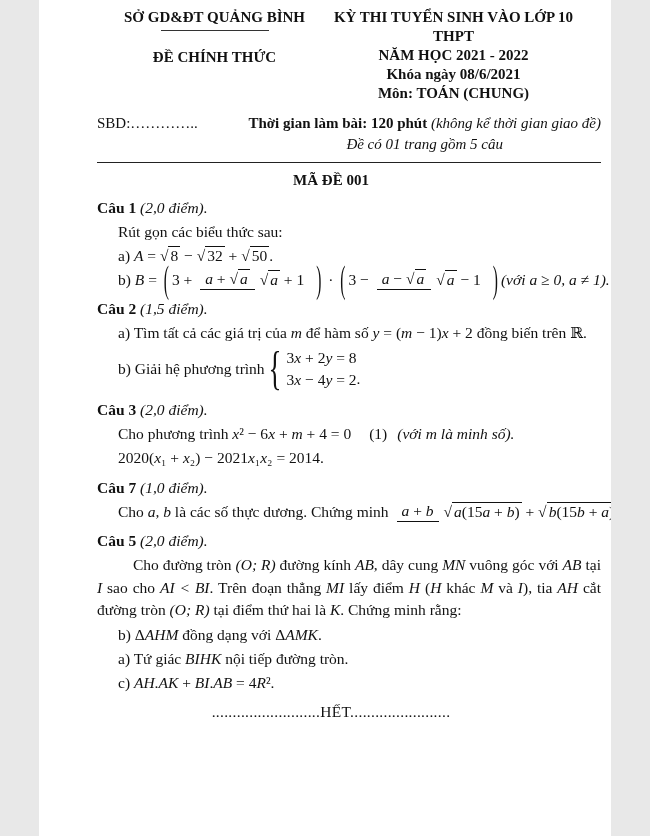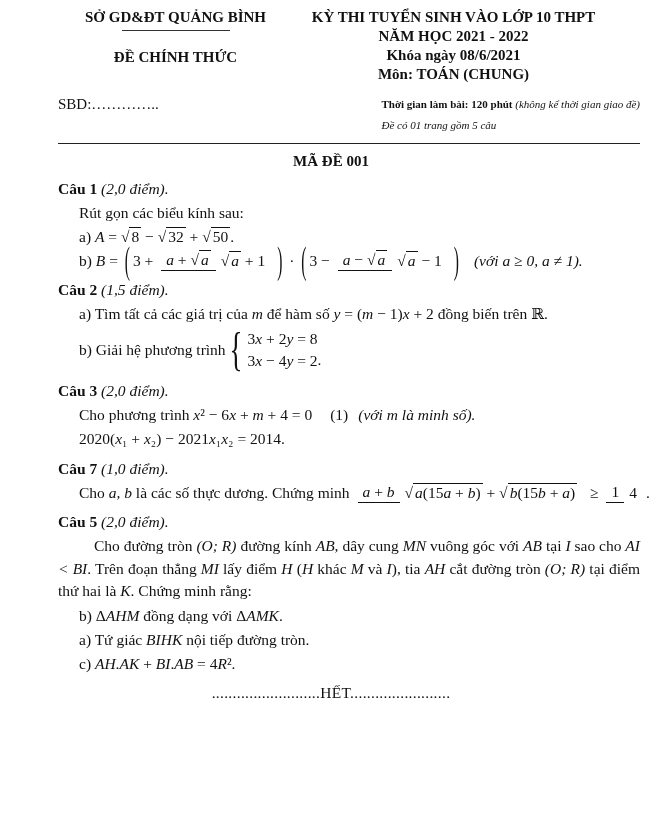--- a/index.html
+++ b/index.html
@@ -1,39 +1,39 @@
 <!DOCTYPE html>
 <html><head>
 <meta charset="utf-8">
 <style>
   html,body { margin:0; padding:0; background:#e8e8e8; }
   .page {
     position:relative;
-    width:650px; height:836px;
+    width:572px; height:836px;
     margin:0 auto;
     box-sizing:border-box;
     background:#ffffff;
     color:#111111;
     font-family:"Liberation Serif","DejaVu Serif",serif;
     font-size:15.5px;
     padding:8px 10px 0 58px;
     overflow:hidden;
   }
   .b { font-weight:bold; }
   .i { font-style:italic; }
 
   
   .hdr { display:flex; }
   .hdr-left { width:235px; text-align:center; font-size:15px; line-height:19px; }
   .dept-underline { width:108px; border-bottom:1.6px solid #333; margin:3px auto 0; }
   .official { margin-top:17px; }
   .hdr-right { flex:1; text-align:center; font-size:15px; line-height:19px; margin-right:26px; }
   .hdr2 { display:flex; justify-content:space-between; margin-top:10px; }
   .sbd { font-size:15px; padding-top:2px; }
-  .time-block { text-align:left; font-size:11px; line-height:21px; }
+  .time-block { text-align:center; font-size:15px; line-height:21px; }
   .rule { border-top:1.7px solid #222; margin-top:7px; }
   .code { text-align:center; font-size:15px; margin:9px 36px 0 0; }
 
   
   section { margin-top:7px; }
   .qh { line-height:23px; }
   .line { line-height:23px; margin-top:1px; }
   .ind { margin-left:21px; }
   .para { text-align:justify; text-indent:36px; line-height:22.5px; margin-top:2px; }
 
@@ -81,21 +81,21 @@
       <div class="i">Đề có 01 trang gồm 5 câu</div>
     </div>
   </div>
 
   <div class="rule"></div>
 
   <div class="code b">MÃ ĐỀ 001</div>
 
   <section>
     <div class="qh"><span class="b">Câu 1</span><span class="i"> (2,0 điểm).</span></div>
-    <div class="line ind">Rút gọn các biểu kính sau:</div>
+    <div class="line ind">Rút gọn các biểu thức sau:</div>
     <div class="line ind"><span>a) </span><span class="i">A</span><span> = </span><span class="sqrt"><span class="rad">√</span><span class="ol"><span>8</span></span></span><span> − </span><span class="sqrt"><span class="rad">√</span><span class="ol"><span>32</span></span></span><span> + </span><span class="sqrt"><span class="rad">√</span><span class="ol"><span>50</span></span></span><span>.</span></div>
     <div class="mrow ind">
         <span>b) </span>
         <span class="i">B</span>
         <span> = </span>
         <span class="bigparen" style="transform: scaleY(2.45);">(</span>
         <span>3 + </span>
         <span class="frac"><span class="fnum"><span class="i">a</span><span> + </span><span class="sqrt"><span class="rad">√</span><span class="ol"><span class="i">a</span></span></span></span><span class="fden"><span class="sqrt"><span class="rad">√</span><span class="ol"><span class="i">a</span></span></span><span> + 1</span></span></span>
         <span class="bigparen" style="transform: scaleY(2.45);">)</span>
         <span> · </span>

